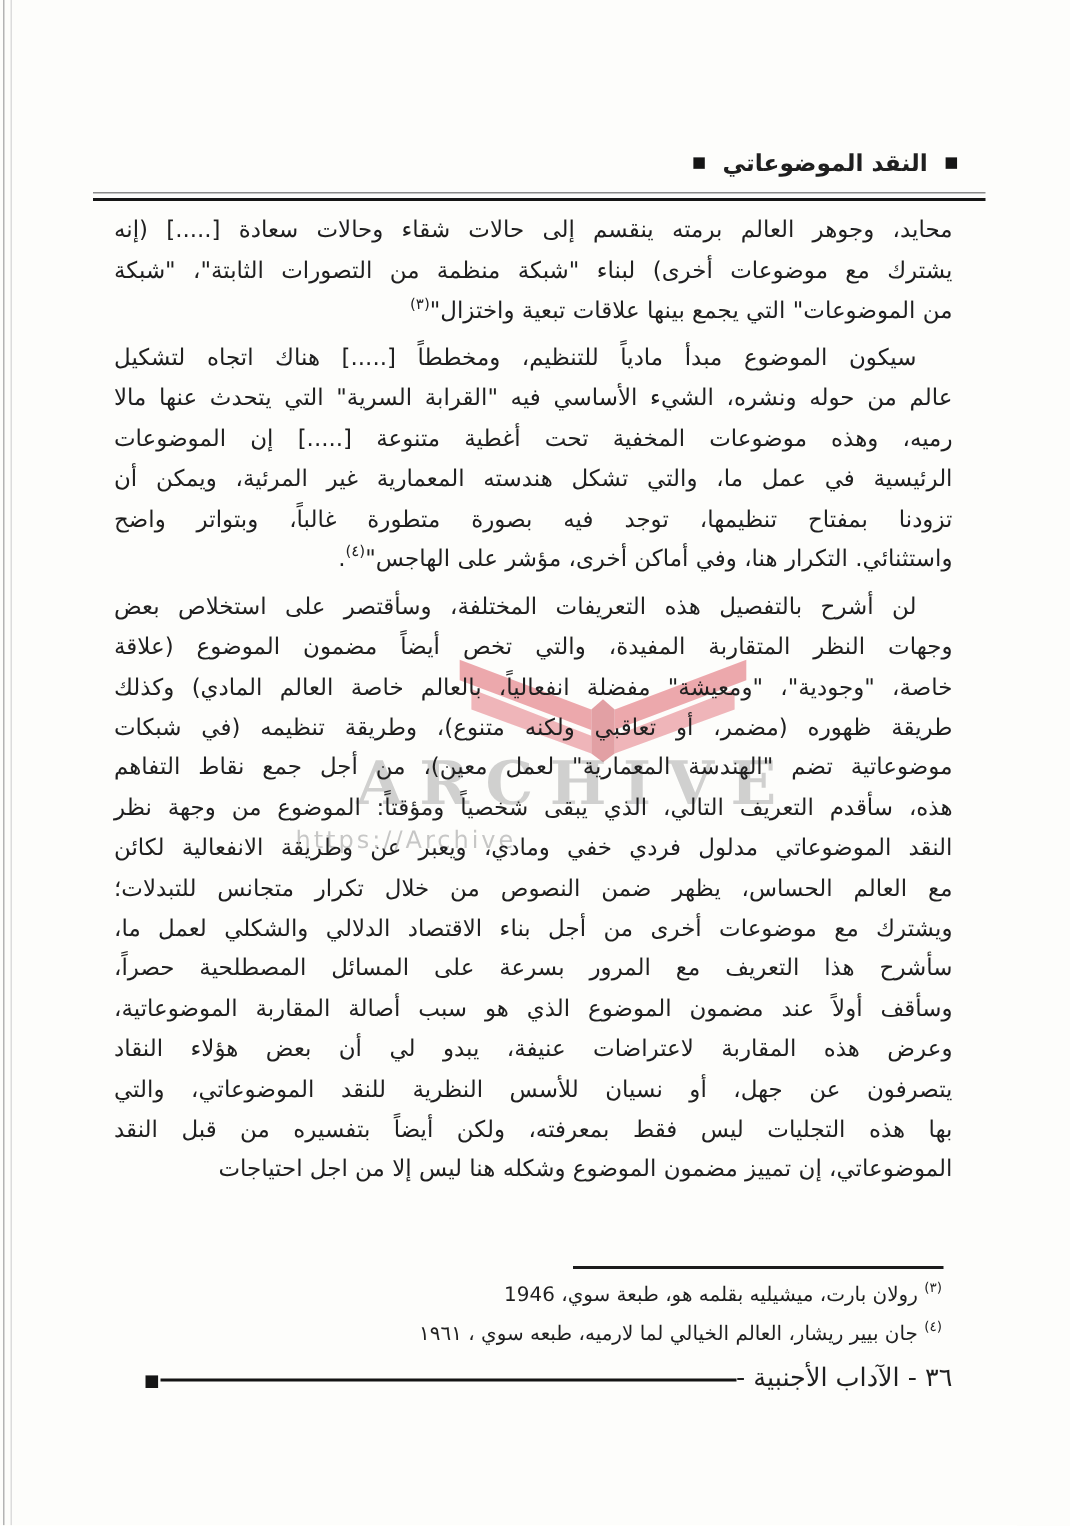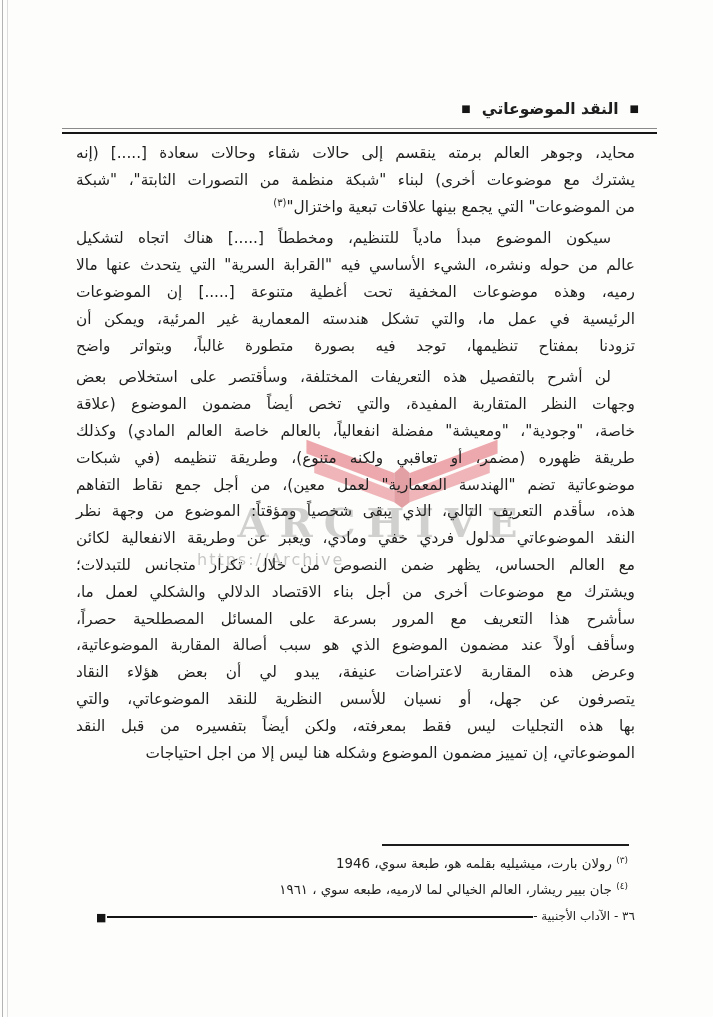--- a/index.html
+++ b/index.html
@@ -64,21 +64,21 @@
   }
   .footnotes sup.ref { font-size:9px; }
 
   
   .footer {
     position:absolute; top:909px; left:96px; right:72px; z-index:2;
     display:flex; align-items:center; direction:ltr;
   }
   .footer .sq { font-size:11px; transform:translateY(1px); }
   .footer-rule { flex:1; border-top:2px solid #141414; margin-left:1px; transform:translateY(1px); }
-  .footer-text { direction:rtl; white-space:nowrap; font-size:12px; padding-right:6px; }
+  .footer-text { direction:rtl; white-space:nowrap; font-size:17px; padding-right:6px; }
 </style>
 </head>
 <body>
 
 <div class="page">
 
   <div class="edge e1"></div>
   <div class="edge e2"></div>
 
   <div class="watermark">
@@ -107,20 +107,21 @@
       <div class="line">يشترك مع موضوعات أخرى) لبناء "شبكة منظمة من التصورات الثابتة"، "شبكة</div>
       <div class="line last"><span>من الموضوعات" التي يجمع بينها علاقات تبعية واختزال"</span><sup class="ref">(٣)</sup><span></span></div>
     </div>
 
     <div class="para indented">
       <div class="line">سيكون الموضوع مبدأ مادياً للتنظيم، ومخططاً [.....] هناك اتجاه لتشكيل</div>
       <div class="line">عالم من حوله ونشره، الشيء الأساسي فيه "القرابة السرية" التي يتحدث عنها مالا</div>
       <div class="line">رميه، وهذه موضوعات المخفية تحت أغطية متنوعة [.....] إن الموضوعات</div>
       <div class="line">الرئيسية في عمل ما، والتي تشكل هندسته المعمارية غير المرئية، ويمكن أن</div>
       <div class="line">تزودنا بمفتاح تنظيمها، توجد فيه بصورة متطورة غالباً، وبتواتر واضح</div>
+      <div class="line last"><span>واستثنائي. التكرار هنا، وفي أماكن أخرى، مؤشر على الهاجس"</span><sup class="ref">(٤)</sup><span>.</span></div>
     </div>
 
     <div class="para indented">
       <div class="line">لن أشرح بالتفصيل هذه التعريفات المختلفة، وسأقتصر على استخلاص بعض</div>
       <div class="line">وجهات النظر المتقاربة المفيدة، والتي تخص أيضاً مضمون الموضوع (علاقة</div>
       <div class="line">خاصة، "وجودية"، "ومعيشة" مفضلة انفعالياً، بالعالم خاصة العالم المادي) وكذلك</div>
       <div class="line">طريقة ظهوره (مضمر، أو تعاقبي ولكنه متنوع)، وطريقة تنظيمه (في شبكات</div>
       <div class="line">موضوعاتية تضم "الهندسة المعمارية" لعمل معين)، من أجل جمع نقاط التفاهم</div>
       <div class="line">هذه، سأقدم التعريف التالي، الذي يبقى شخصياً ومؤقتاً: الموضوع من وجهة نظر</div>
       <div class="line">النقد الموضوعاتي مدلول فردي خفي ومادي، ويعبر عن وطريقة الانفعالية لكائن</div>

